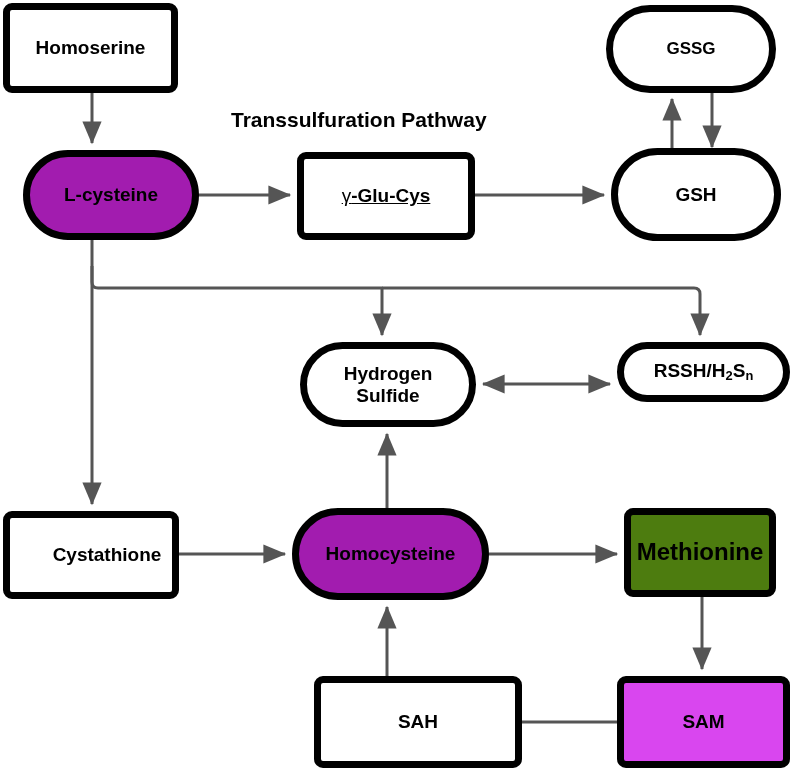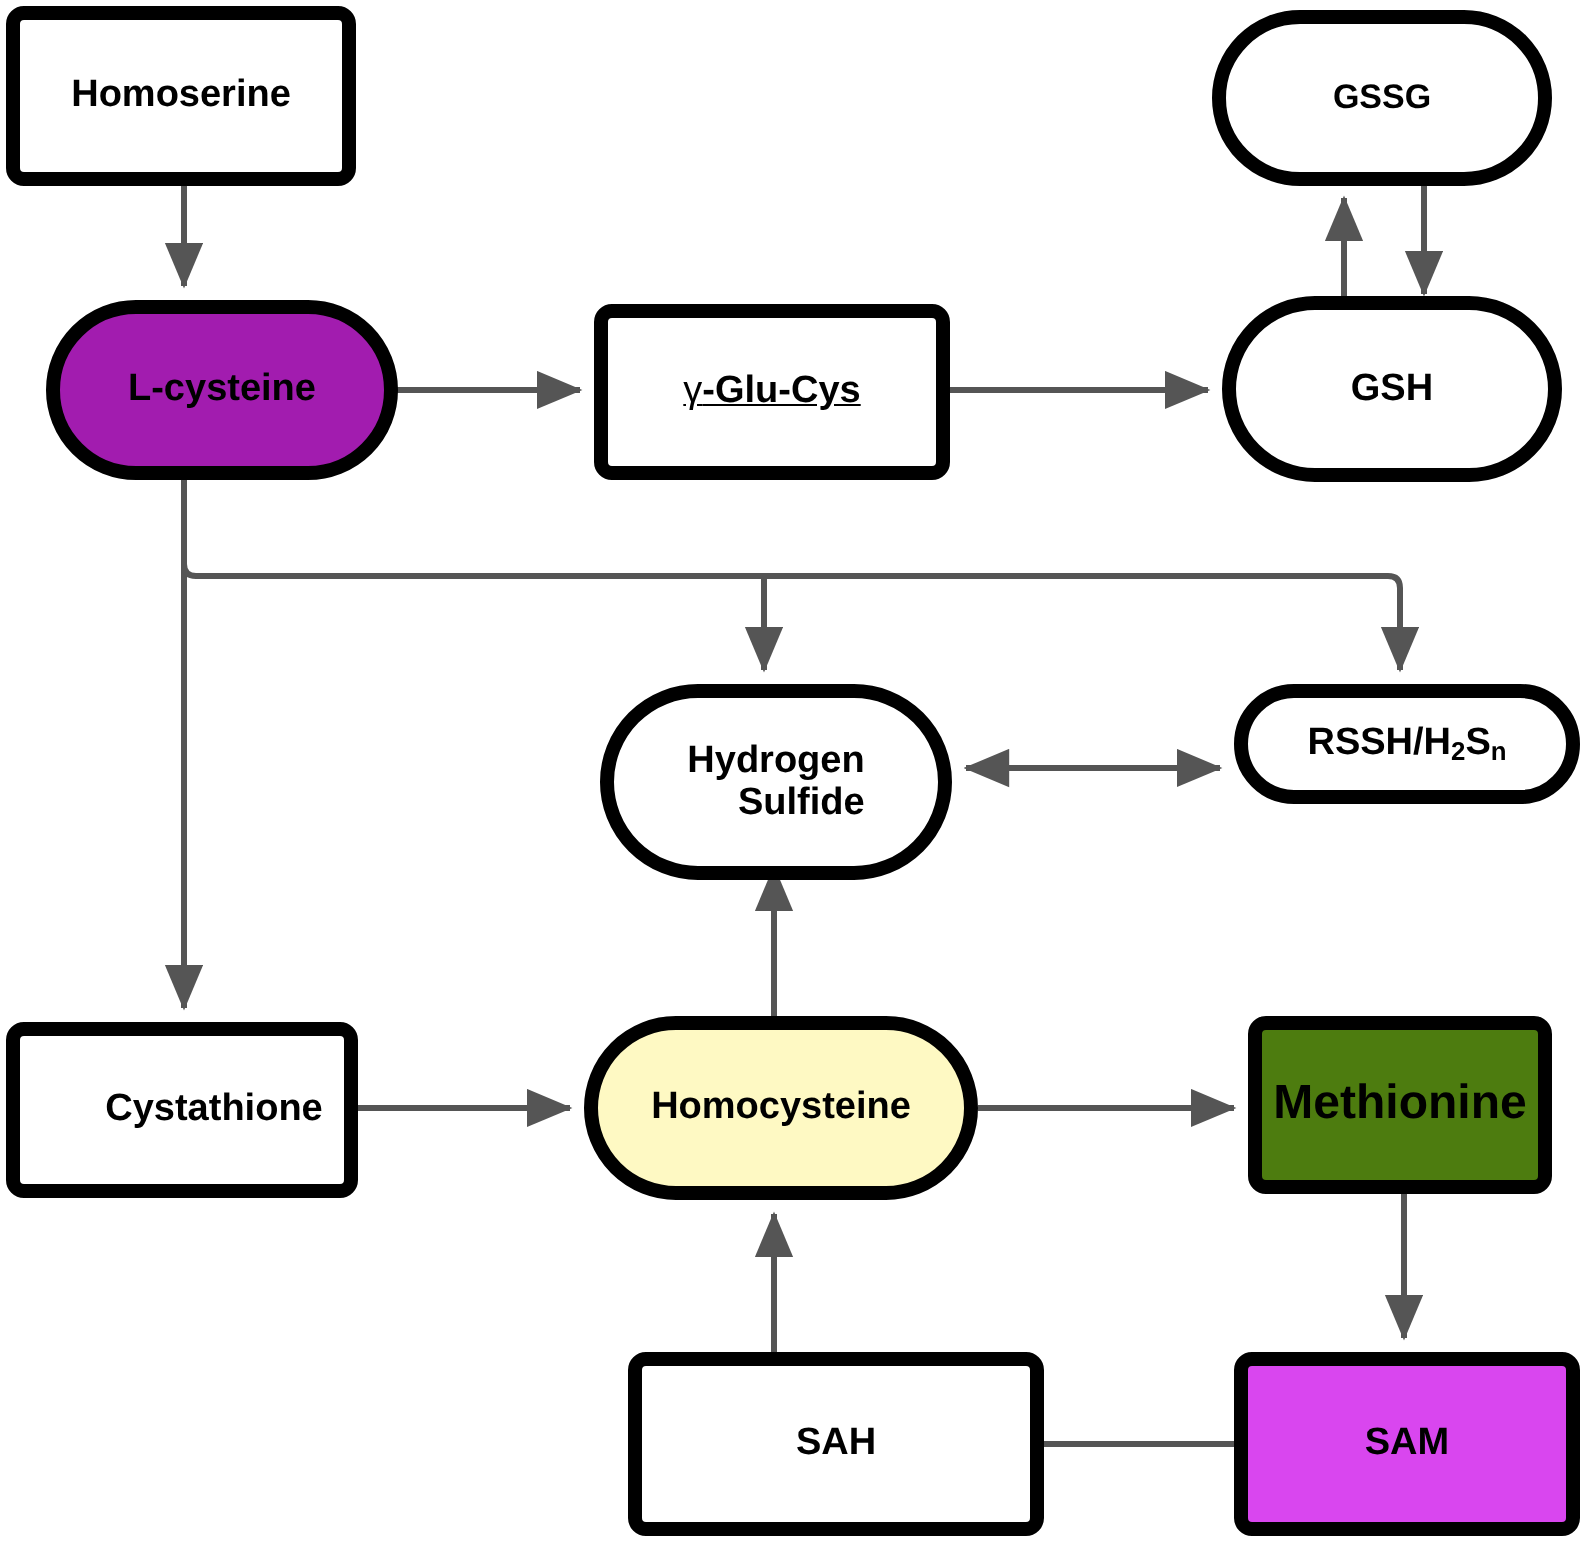--- a/index.html
+++ b/index.html
@@ -37,21 +37,20 @@
     font-weight: bold;
     line-height: 1.12;
     z-index: 2;
   }
   .node.rect { border-radius: 9px; }
   .node.stadium { border-radius: 999px; }
   .node-label {
     display: block;
     padding: 0 6px;
     white-space: pre-line;
-    text-align: right;
   }
   .diagram-title {
     position: absolute;
     font-weight: bold;
     color: #000000;
     white-space: nowrap;
     z-index: 3;
   }
   sub {
     font-size: 0.68em;
@@ -104,38 +103,39 @@
       </div>
       <div class="node rect" style="left: 297px; top: 152px; width: 178px; height: 88px; font-size: 19px; border-color: rgb(0, 0, 0); background: rgb(255, 255, 255); text-decoration: underline;">
         <span class="node-label"><span class="gamma">γ</span>-Glu-Cys</span>
       </div>
       <div class="node stadium" style="left: 606px; top: 5px; width: 170px; height: 88px; font-size: 17px; border-color: rgb(0, 0, 0); background: rgb(255, 255, 255);">
         <span class="node-label">GSSG</span>
       </div>
       <div class="node stadium" style="left: 611px; top: 148px; width: 170px; height: 93px; font-size: 19px; border-color: rgb(0, 0, 0); background: rgb(255, 255, 255);">
         <span class="node-label">GSH</span>
       </div>
-      <div class="node stadium" style="left: 300px; top: 342px; width: 176px; height: 98px; font-size: 19px; border-color: rgb(0, 0, 0); background: rgb(255, 255, 255);">
+      <div class="node stadium" style="left: 300px; top: 342px; width: 176px; height: 85px; font-size: 19px; border-color: rgb(0, 0, 0); background: rgb(255, 255, 255);">
         <span class="node-label">Hydrogen
 Sulfide</span>
       </div>
       <div class="node stadium" style="left: 617px; top: 342px; width: 173px; height: 60px; font-size: 19px; border-color: rgb(0, 0, 0); background: rgb(255, 255, 255);">
         <span class="node-label">RSSH/H<sub>2</sub>S<sub>n</sub></span>
       </div>
       <div class="node rect" style="left: 3px; top: 511px; width: 176px; height: 88px; font-size: 19px; border-color: rgb(0, 0, 0); background: rgb(255, 255, 255); padding-left: 32px;">
         <span class="node-label">Cystathione</span>
       </div>
-      <div class="node stadium" style="left: 292px; top: 508px; width: 197px; height: 92px; font-size: 19px; border-color: rgb(0, 0, 0); background: #fef9c3;">
+      <div class="node stadium" style="left: 292px; top: 508px; width: 197px; height: 92px; font-size: 19px; border-color: rgb(0, 0, 0); background: #a21caf;">
         <span class="node-label">Homocysteine</span>
       </div>
       <div class="node rect" style="left: 624px; top: 508px; width: 152px; height: 89px; font-size: 24px; border-color: rgb(0, 0, 0); background: #4d7c0f;">
         <span class="node-label">Methionine</span>
       </div>
       <div class="node rect" style="left: 314px; top: 676px; width: 208px; height: 92px; font-size: 19px; border-color: rgb(0, 0, 0); background: rgb(255, 255, 255);">
         <span class="node-label">SAH</span>
       </div>
       <div class="node rect" style="left: 617px; top: 676px; width: 173px; height: 92px; font-size: 19px; border-color: rgb(0, 0, 0); background: #d946ef;">
         <span class="node-label">SAM</span>
       </div>
     </div>
 
+  <div class="diagram-title" style="left: 231px; top: 108px; font-size: 21px;">Transsulfuration Pathway</div>
 
 </div>
 
 </body></html>

